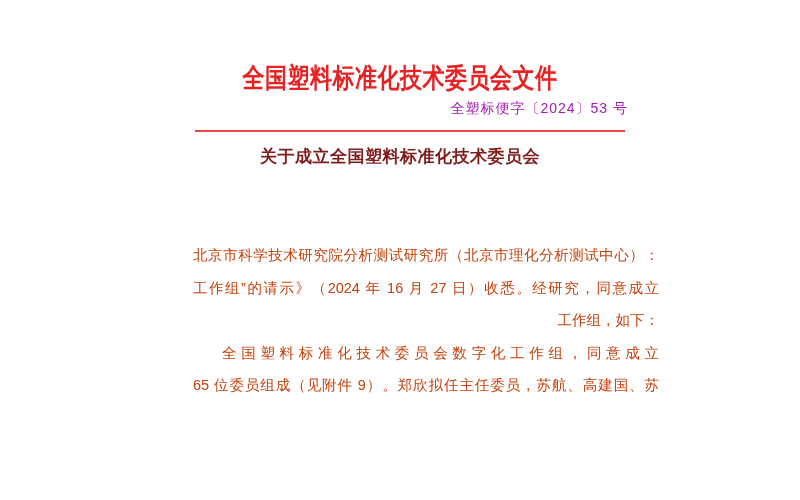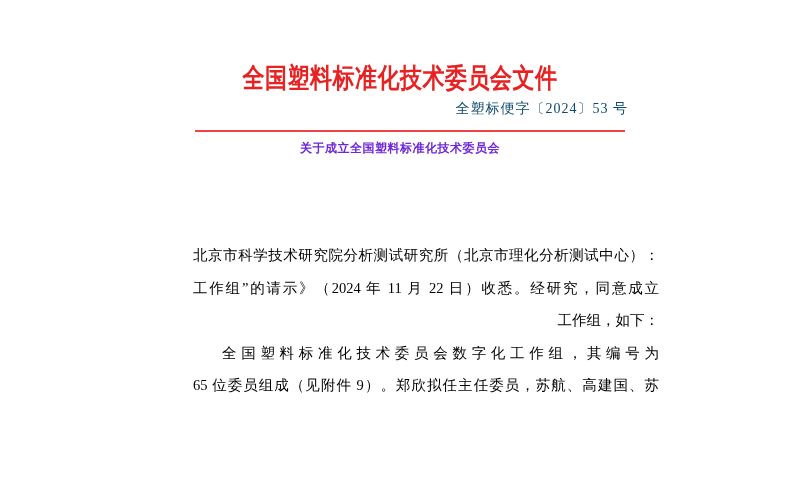--- a/index.html
+++ b/index.html
@@ -2,21 +2,21 @@
 <html><head>
 <meta charset="utf-8">
 <style>
   html,body { margin:0; padding:0; }
   #page {
     position: relative;
     width: 800px;
     height: 500px;
     background: #ffffff;
     overflow: hidden;
-    font-family: Liberation Serif, serif;
+    font-family: Liberation Sans, sans-serif;
     color: #333333;
     --red-text: #e62222;
     --red-line: #ee4444;
   }
   .org-title {
     position: absolute;
     top: 60px;
     left: 0;
     width: 100%;
     text-align: center;
@@ -26,52 +26,52 @@
     letter-spacing: 0.5px;
     transform: scaleY(1.22);
     transform-origin: center top;
     white-space: nowrap;
   }
   .doc-number {
     position: absolute;
     top: 100px;
     right: 172px;
     font-size: 14px;
-    color: #0c4a6e;
+    color: #a21caf;
     letter-spacing: 1px;
     white-space: nowrap;
   }
   .red-divider {
     position: absolute;
     top: 130px;
     left: 195px;
     width: 430px;
     height: 2px;
     background: var(--red-line);
   }
   .doc-title {
     position: absolute;
-    top: 132px;
+    top: 141px;
     left: 0;
     width: 100%;
     text-align: center;
-    font-size: 12px;
+    font-size: 17px;
     font-weight: bold;
     line-height: 32.5px;
-    color: #6d28d9;
+    color: #7f1d1d;
     letter-spacing: 0.5px;
   }
   .doc-body {
     position: absolute;
     top: 239px;
     left: 193px;
     width: 466px;
     font-size: 14.5px;
     line-height: 32.6px;
-    color: #000000;
+    color: #c2410c;
   }
   .body-line {
     height: 32.6px;
     overflow: visible;
     white-space: normal;
   }
   .body-line.fill {
     text-align: justify;
     text-align-last: justify;
   }
@@ -92,19 +92,19 @@
   <div class="doc-number">全塑标便字〔2024〕53 号</div>
 
   <div class="red-divider"></div>
 
   <div class="doc-title">
     <div>关于成立全国塑料标准化技术委员会</div>
   </div>
 
   <div class="doc-body">
     <div class="body-line fill">北京市科学技术研究院分析测试研究所（北京市理化分析测试中心）：</div>
-    <div class="body-line fill">工作组”的请示》（2024 年 11 月 22 日）收悉。经研究，同意成立</div>
+    <div class="body-line fill">工作组”的请示》（2024 年 16 月 27 日）收悉。经研究，同意成立</div>
     <div class="body-line plain">工作组，如下：</div>
-    <div class="body-line fill indent">全国塑料标准化技术委员会数字化工作组，其编号为</div>
+    <div class="body-line fill indent">全国塑料标准化技术委员会数字化工作组，同意成立</div>
     <div class="body-line fill">65 位委员组成（见附件 9）。郑欣拟任主任委员，苏航、高建国、苏</div>
   </div>
 
 </div>
 
 </body></html>

